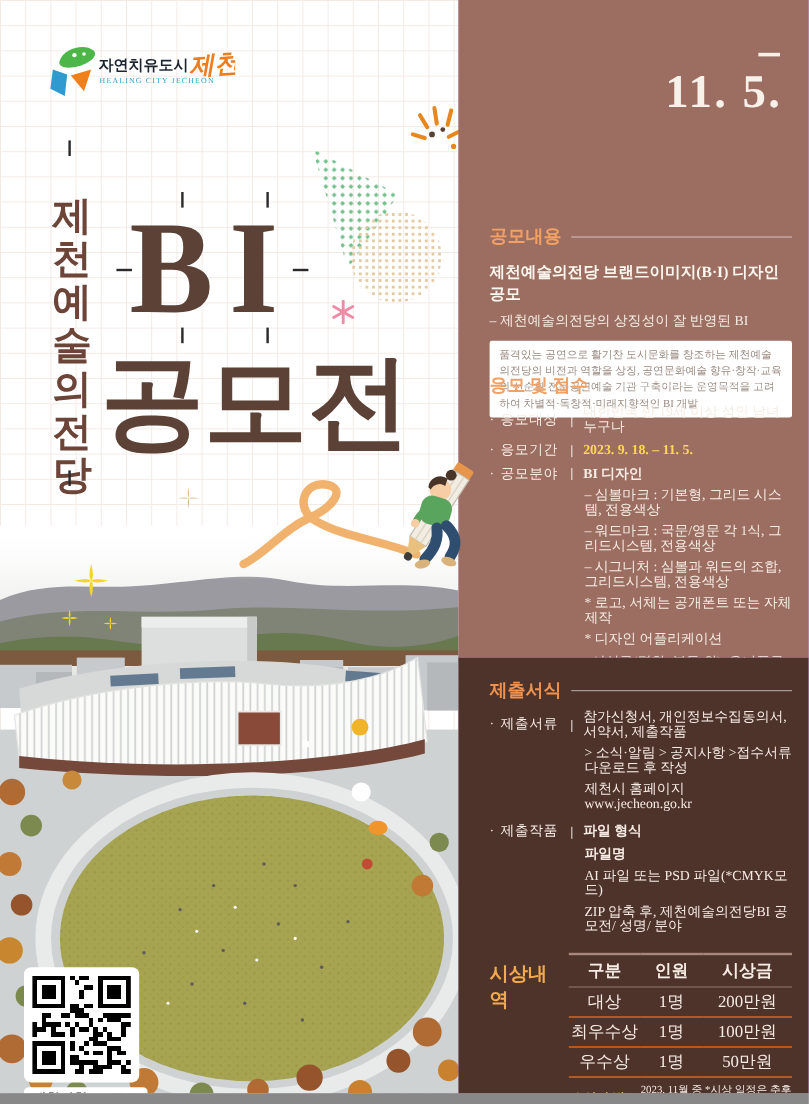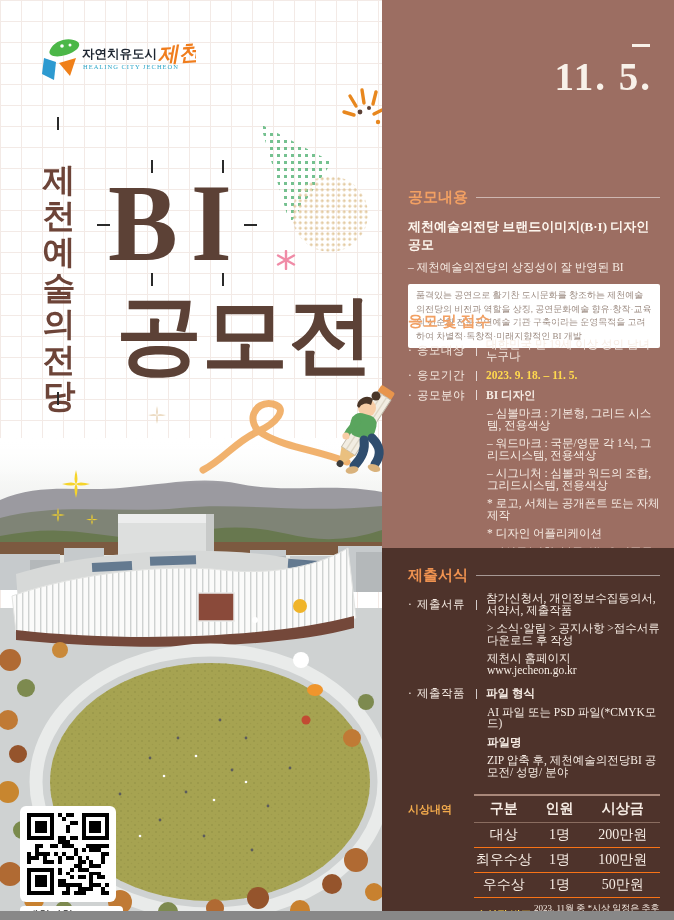--- a/index.html
+++ b/index.html
@@ -9,21 +9,21 @@
   .grid-bg{position:absolute;left:0;top:0;width:382px;height:920px;background:
      linear-gradient(#f3eae6 1px,transparent 1px),
      linear-gradient(90deg,#f3eae6 1px,transparent 1px);
      background-size:21px 21px;background-color:#fff;}
   .logo{position:absolute;left:36px;top:36px;}
   .v-title{position:absolute;left:42px;top:140px;writing-mode:vertical-rl;
      font-size:33px;font-weight:800;color:#6d4438;letter-spacing:3px;line-height:1;}
   .big-bi{position:absolute;left:108px;top:168px;font-size:110px;font-weight:800;
      color:#5c4136;letter-spacing:14px;line-height:1;transform:scaleX(.95);transform-origin:left;}
   .big-gmj{position:absolute;left:84px;top:292px;font-size:86px;font-weight:800;
-     color:#5c4136;letter-spacing:0px;line-height:1;margin-left:32px;}
+     color:#5c4136;letter-spacing:0px;line-height:1;}
   .mark{position:absolute;background:#2a2a2a;}
   .mark.v{width:2px;height:13px;} .mark.h{width:13px;height:2px;}
   .halftone-arrow{position:absolute;left:254px;top:124px;width:78px;height:100px;
      background:radial-gradient(circle,#53b274 1.5px,transparent 1.8px);
      background-size:7px 7px;clip-path:polygon(8% 0,100% 38%,46% 100%);opacity:.8;}
   .dotted-circle{position:absolute;left:292px;top:176px;width:76px;height:76px;border-radius:50%;
      background:radial-gradient(circle,#dfc394 1.3px,transparent 1.6px);
      background-size:5.5px 5.5px;opacity:.85;}
   .photo{position:absolute;left:0;top:438px;width:382px;height:482px;}
   .person{position:absolute;left:320px;top:378px;z-index:30;}
@@ -60,21 +60,21 @@
   .row .lbl{width:57px;letter-spacing:.5px;}
   .row .bar{width:1px;height:10px;background:rgba(255,255,255,.75);margin:0 9px 0 2px;}
   .row .val{flex:1;}
   .yellow{color:#ffd94e;font-weight:800;}
   .bold{font-weight:800;}
   .cont{font-size:11.5px;line-height:1;margin-top:7px;padding-left:79px;}
   .cont.in2{padding-left:86px;}
   .small-note{font-size:9px;opacity:.85;}
   
   .awards{display:flex;margin-top:16px;align-items:flex-start;}
-  .awards .a-hdr{width:58px;font-size:11px;font-weight:800;color:#f2aa4c;padding-top:8px;}
+  .awards .a-hdr{width:58px;font-size:16px;font-weight:800;color:#f2aa4c;padding-top:8px;}
   .a-table{flex:1;border-collapse:collapse;margin-left:8px;}
   .a-table td{text-align:center;font-size:14px;padding:3px 0;color:#f6ece4;}
   .a-table tr.hd td{font-weight:800;border-top:2px solid #a9887a;border-bottom:1px solid #8a6d60;padding:4px 0;}
   .a-table tr.r td{border-bottom:1px solid #f97316;}
   .a-table tr.an td{border-bottom:2px solid #a9887a;padding:4px 0;}
   .a-table .an-lbl{color:#ffd94e;font-weight:800;font-size:10.5px;}
   .a-table .an-val{font-size:9px;text-align:center;}
 </style>
 </head>
 <body>
@@ -487,22 +487,22 @@
         <span class="val">참가신청서, 개인정보수집동의서, 서약서, 제출작품</span>
       </div>
       <div class="cont">&gt; 소식·알림 &gt; 공지사항 &gt;접수서류 다운로드 후 작성</div>
       <div class="cont">제천시 홈페이지 www.jecheon.go.kr</div>
       <div class="row" style="margin-top:12px;">
         <span class="dot">·</span>
           <span class="lbl">제출작품</span>
           <span class="bar"></span>
         <span class="val bold">파일 형식</span>
       </div>
+      <div class="cont bold">파일명</div>
       <div class="cont">AI 파일 또는 PSD 파일(*CMYK모드)</div>
-      <div class="cont bold">파일명</div>
       <div class="cont">ZIP 압축 후, 제천예술의전당BI 공모전/ 성명/ 분야</div>
 
       <div class="awards">
         <div class="a-hdr">시상내역</div>
         <table class="a-table">
           <tbody>
               <tr class="hd">
             <td style="width:32%">구분</td>
             <td style="width:28%">인원</td>
             <td style="width:40%">시상금</td>

